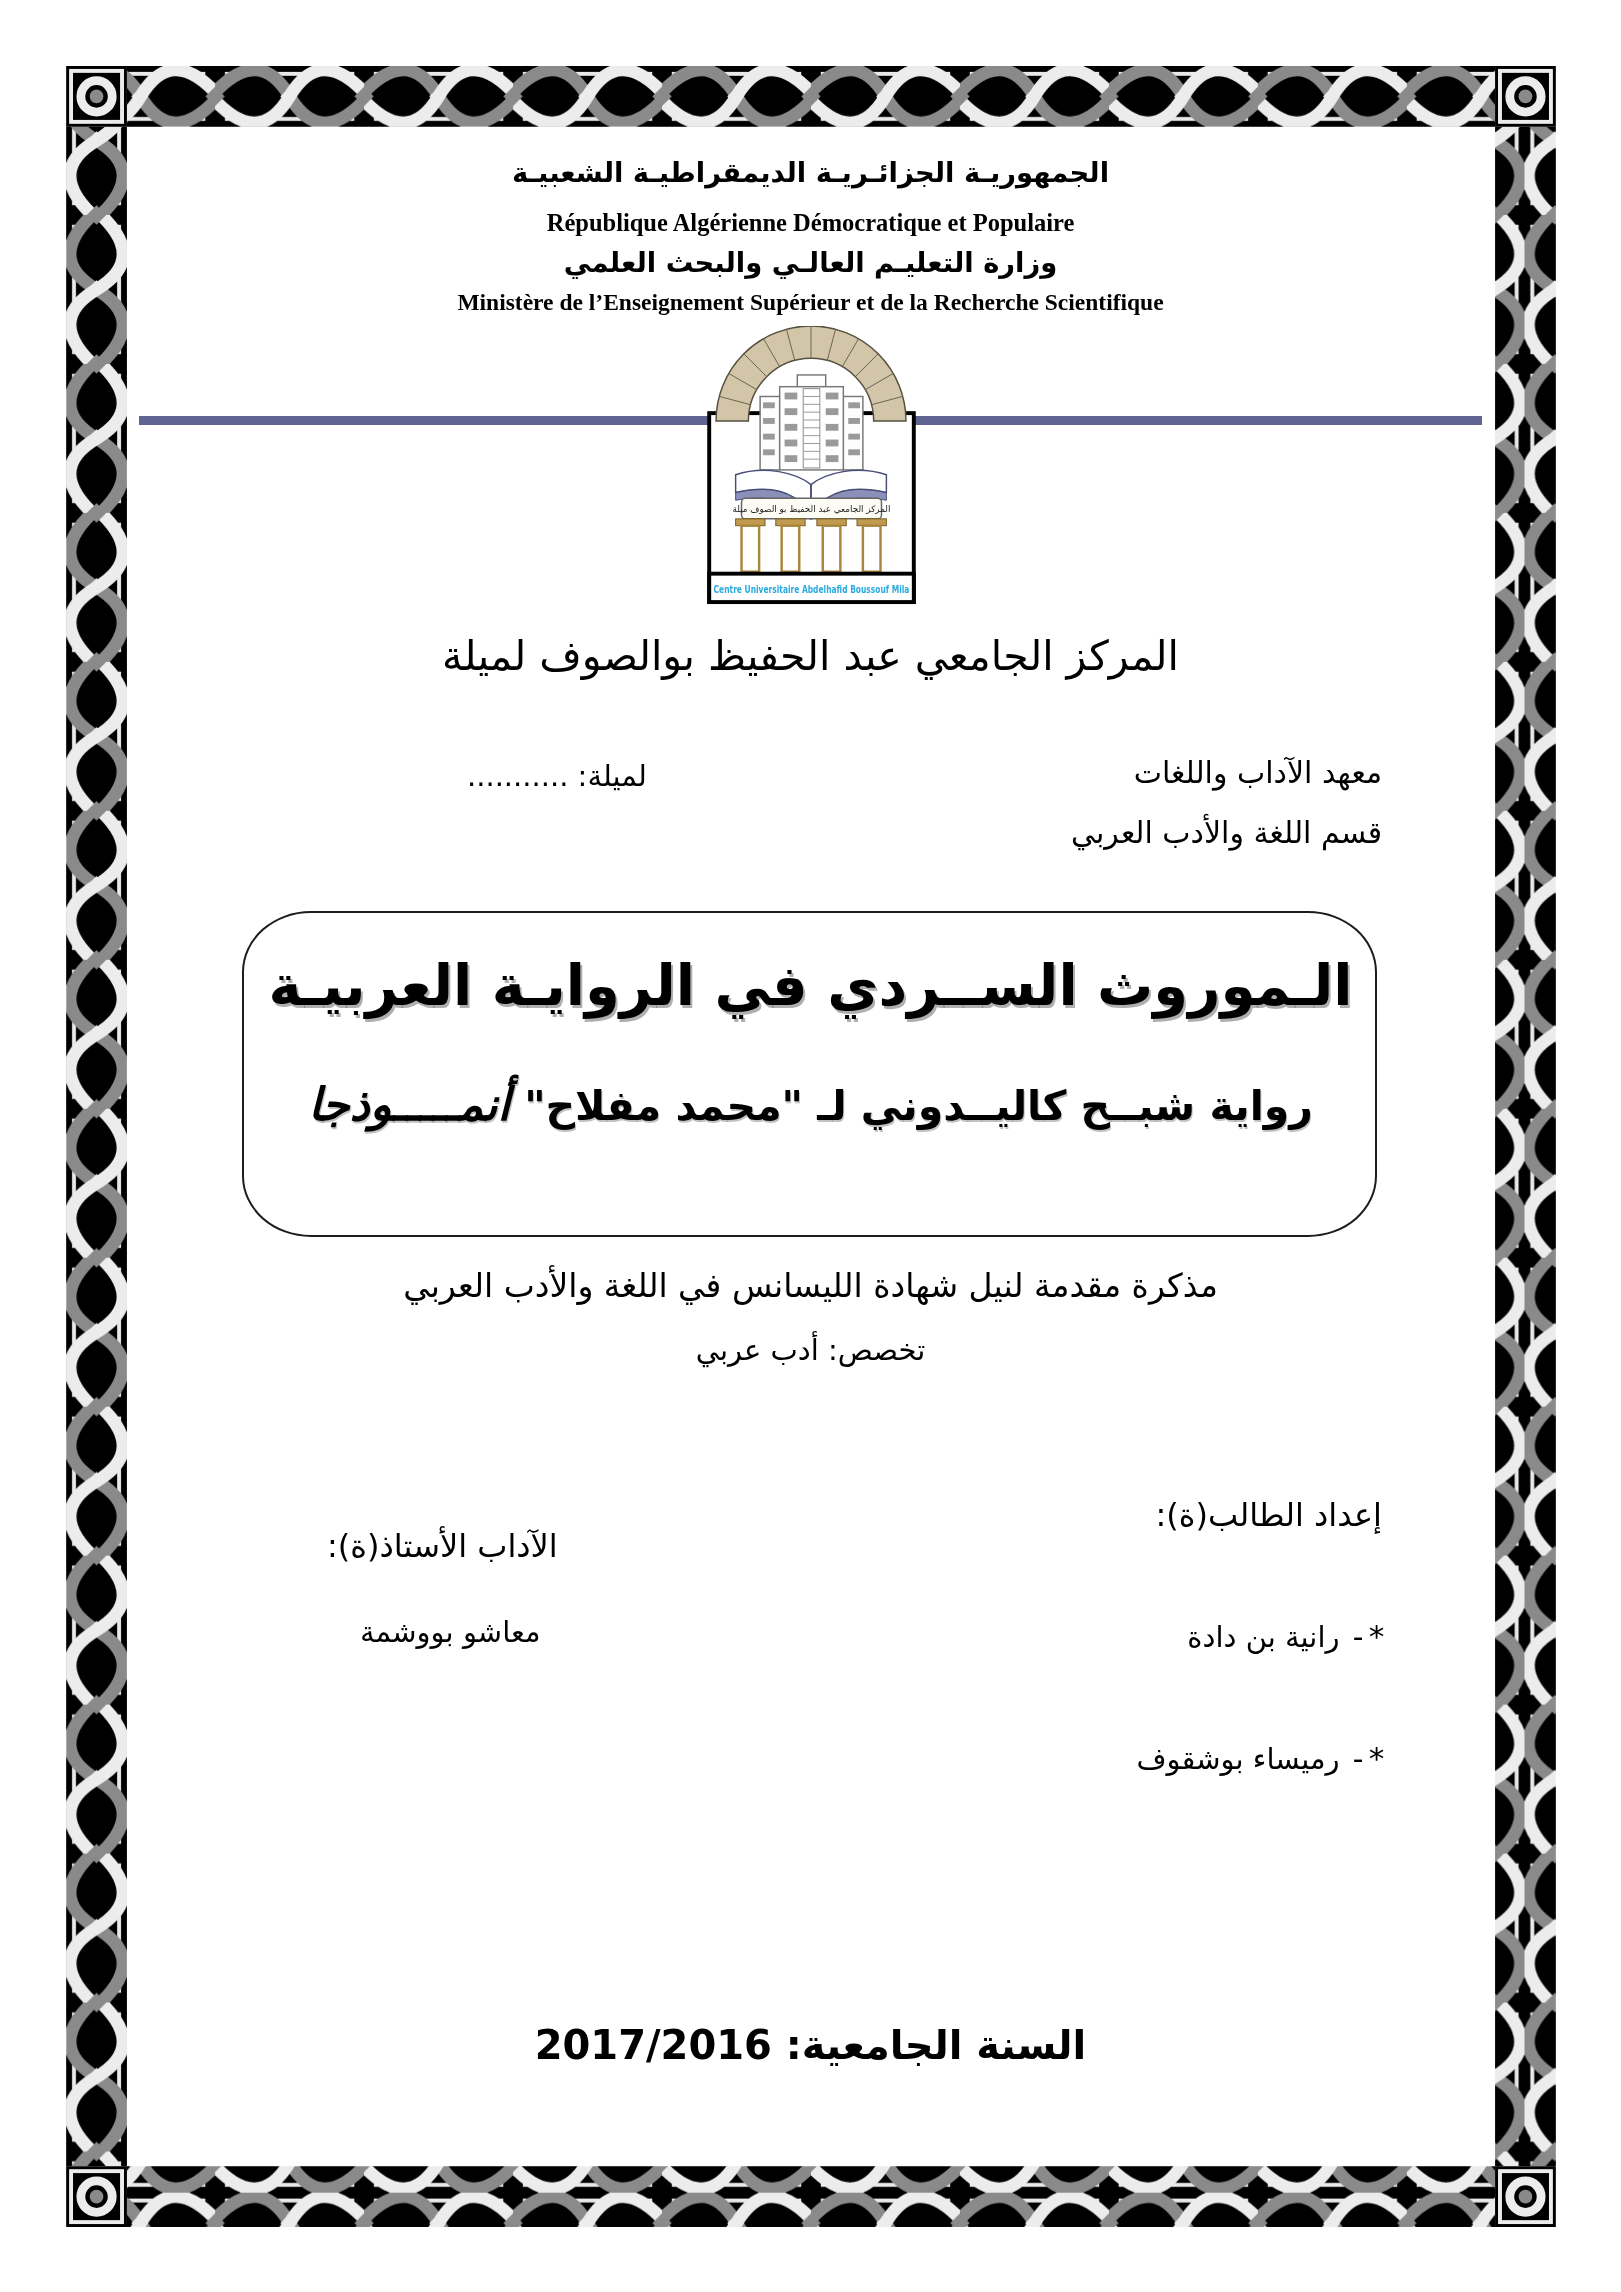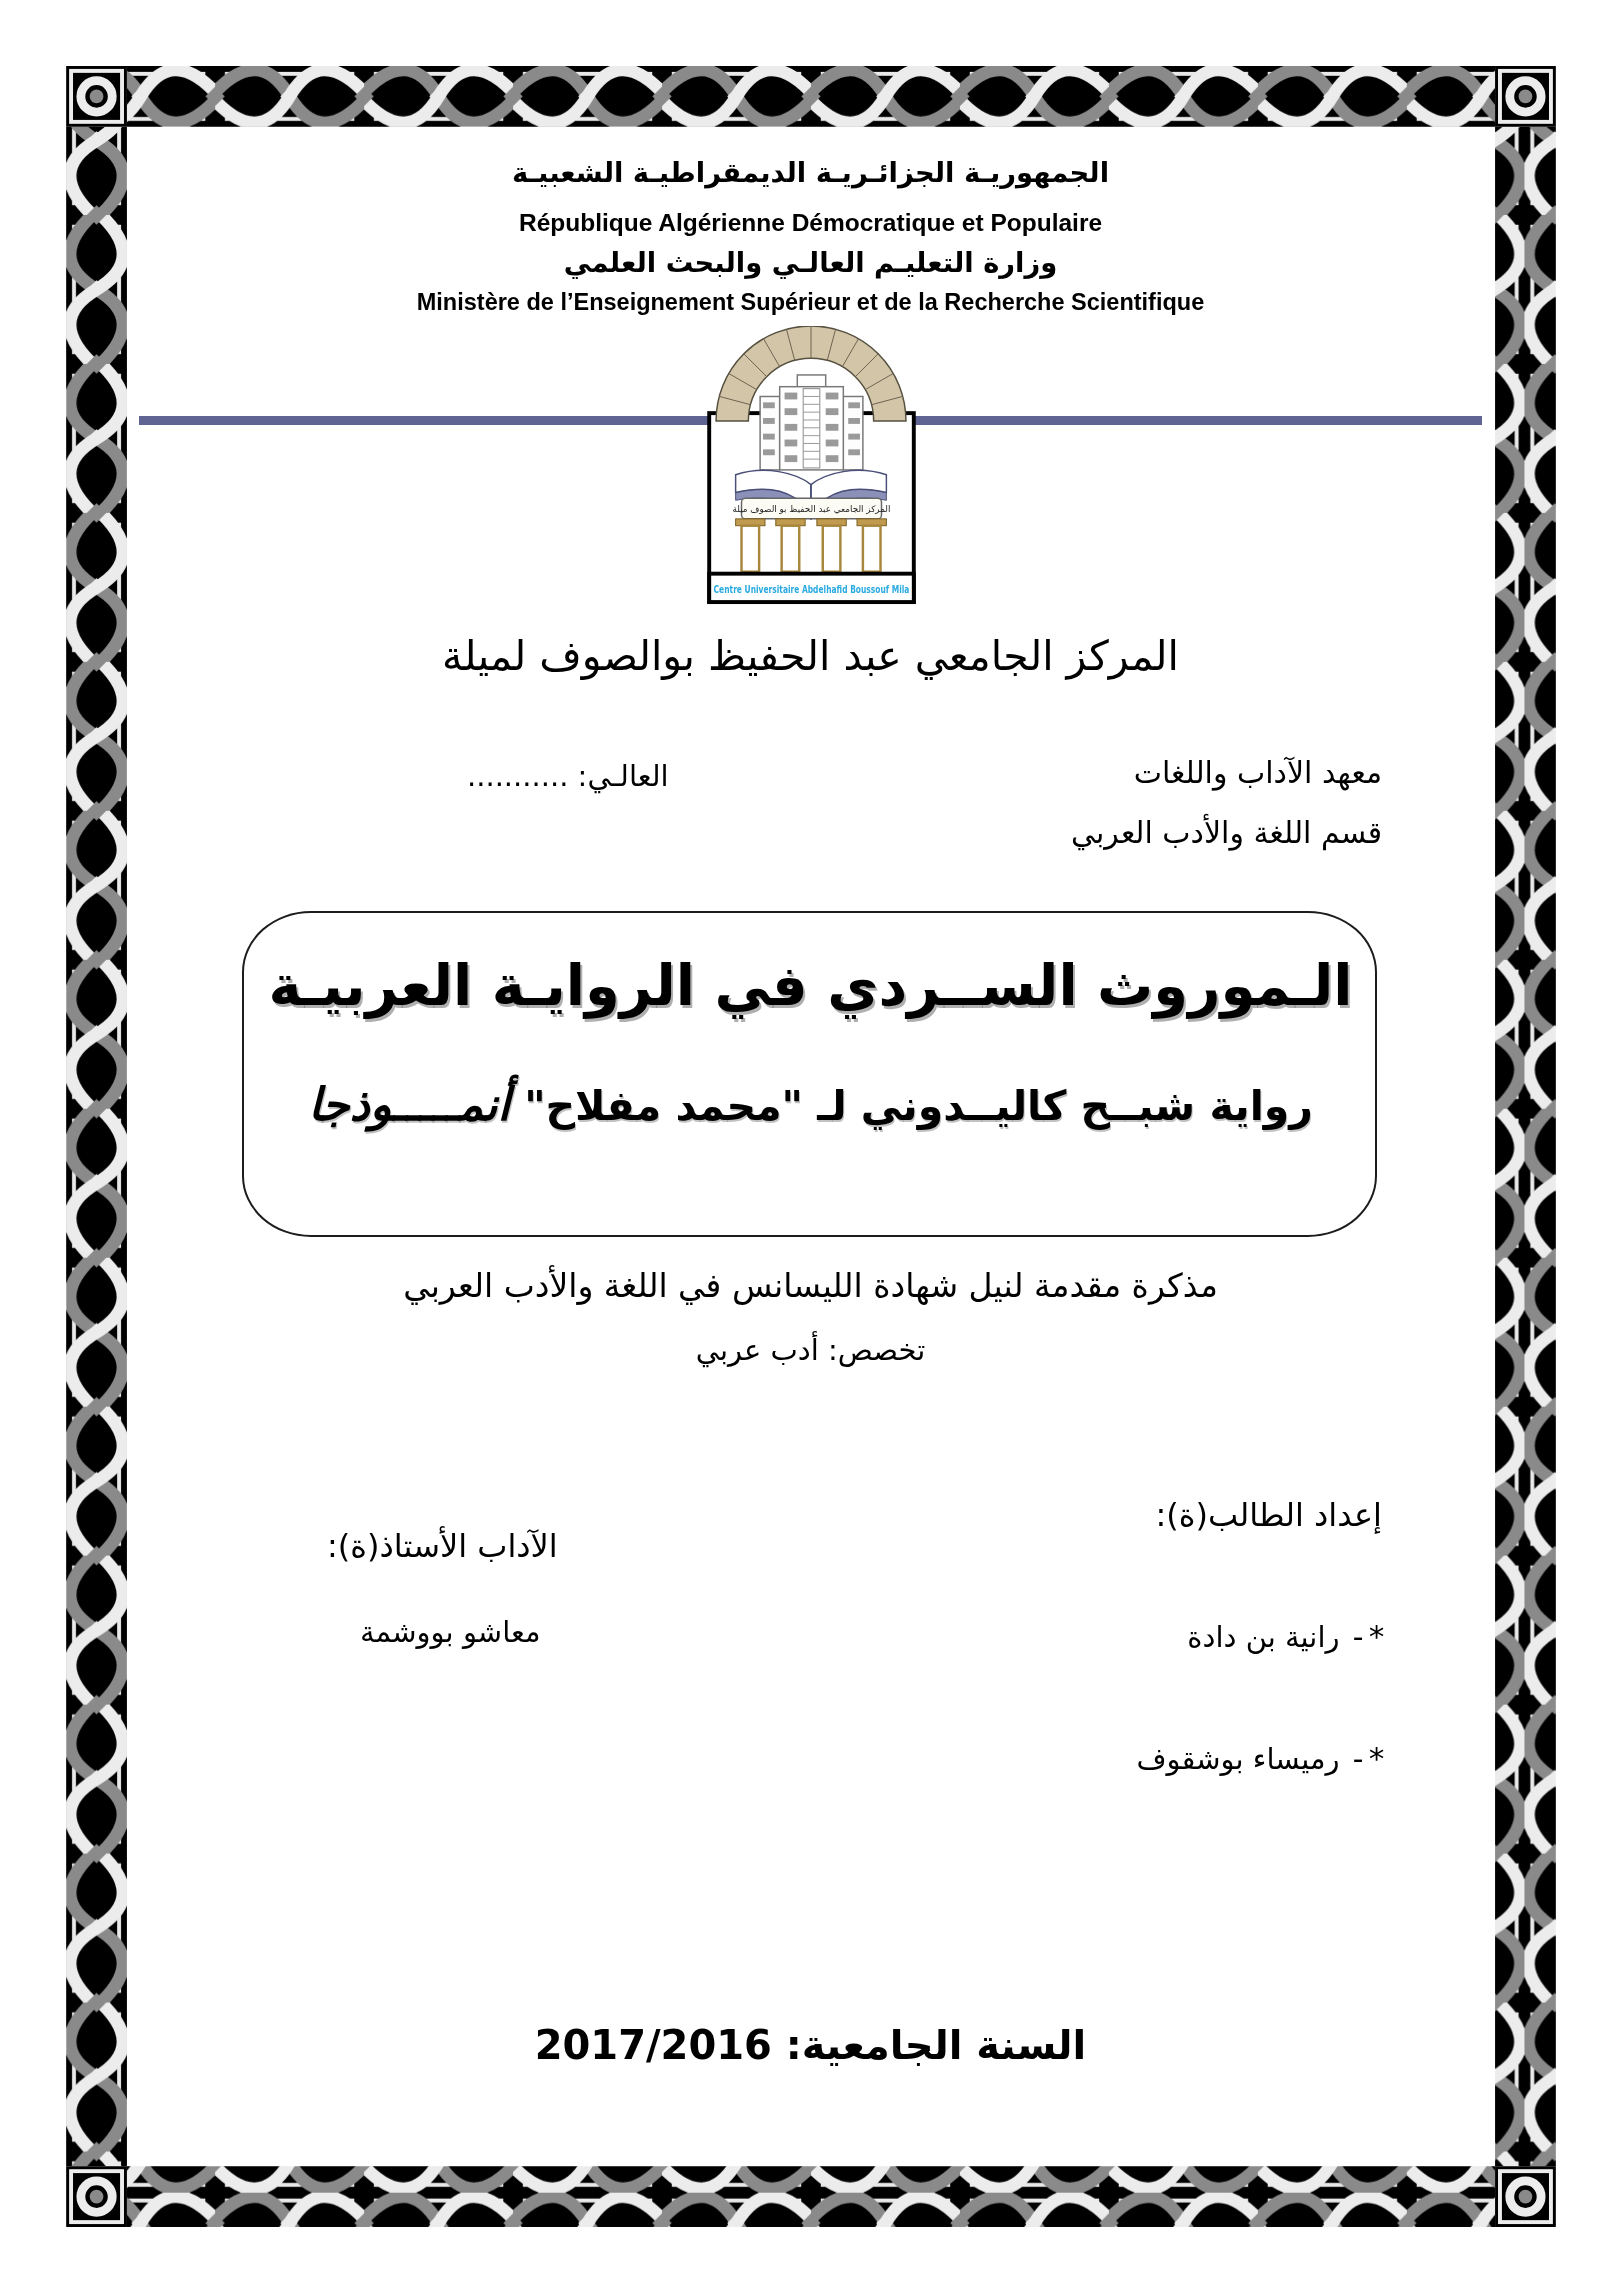--- a/index.html
+++ b/index.html
@@ -2,21 +2,21 @@
 <html lang="ar"><head>
 <meta charset="utf-8">
 <style>
   html,body{margin:0;padding:0;background:#ffffff;}
   .page{position:relative;width:1621px;height:2293px;background:#fff;overflow:hidden;
         font-family:"DejaVu Sans",sans-serif;color:#000;}
   .abs{position:absolute;}
   .center{left:0;right:0;text-align:center;}
   .ar{direction:rtl;}
   .hdr-ar{font-weight:bold;font-size:27.4px;}
-  .hdr-fr{font-weight:bold;font-size:24.5px;font-family:Liberation Sans, sans-serif;}
+  .hdr-fr{font-weight:bold;font-size:24.5px;font-family:Liberation Serif, serif;}
   .divider{top:416px;left:139px;width:1343px;height:8.8px;background:#5f6493;z-index:1;}
   .logo-wrap{left:706px;top:326px;width:211px;height:279px;z-index:2;}
   .university{top:632px;font-size:41px;letter-spacing:-1px;}
   .institute{top:755px;right:239px;font-size:30px;}
   .reference{top:759px;left:467px;font-size:29px;}
   .department{top:815px;right:239px;font-size:30px;}
   .title-box{left:242px;top:911px;width:1135px;height:326px;border:2px solid #1c1c1c;
              border-radius:69px / 61px;box-sizing:border-box;}
   .big-title{top:953px;font-size:56px;font-weight:bold;
              text-shadow:2px 2.9px 0 rgba(110,110,110,0.55);}
@@ -165,21 +165,21 @@
       </g>
 
       <rect x="3" y="253" width="209" height="29" fill="#fff" stroke="#000" stroke-width="4"></rect>
       <text x="107.5" y="273" text-anchor="middle" font-size="11.5" font-weight="bold" textLength="200" lengthAdjust="spacingAndGlyphs" fill="#29aae1">Centre Universitaire Abdelhafid Boussouf Mila</text>
     </svg>
   </div>
 
   <div class="abs center ar university">المركز الجامعي عبد الحفيظ بوالصوف لميلة</div>
 
   <div class="abs ar institute">معهد الآداب واللغات</div>
-  <div class="abs ar reference">العالـي:  ...........</div>
+  <div class="abs ar reference">لميلة:  ...........</div>
   <div class="abs ar department">قسم اللغة والأدب العربي</div>
 
   <div class="abs title-box"></div>
   <div class="abs center ar big-title">الـموروث الســردي في الروايـة العربيـة</div>
   <div class="abs center ar sub-title">
     <span>رواية شبــح كاليــدوني لـ "محمد مفلاح"</span>
     <i>أنمـــــوذجا</i>
   </div>
 
   <div class="abs center ar memoir">مذكرة مقدمة لنيل شهادة الليسانس في اللغة والأدب العربي</div>

